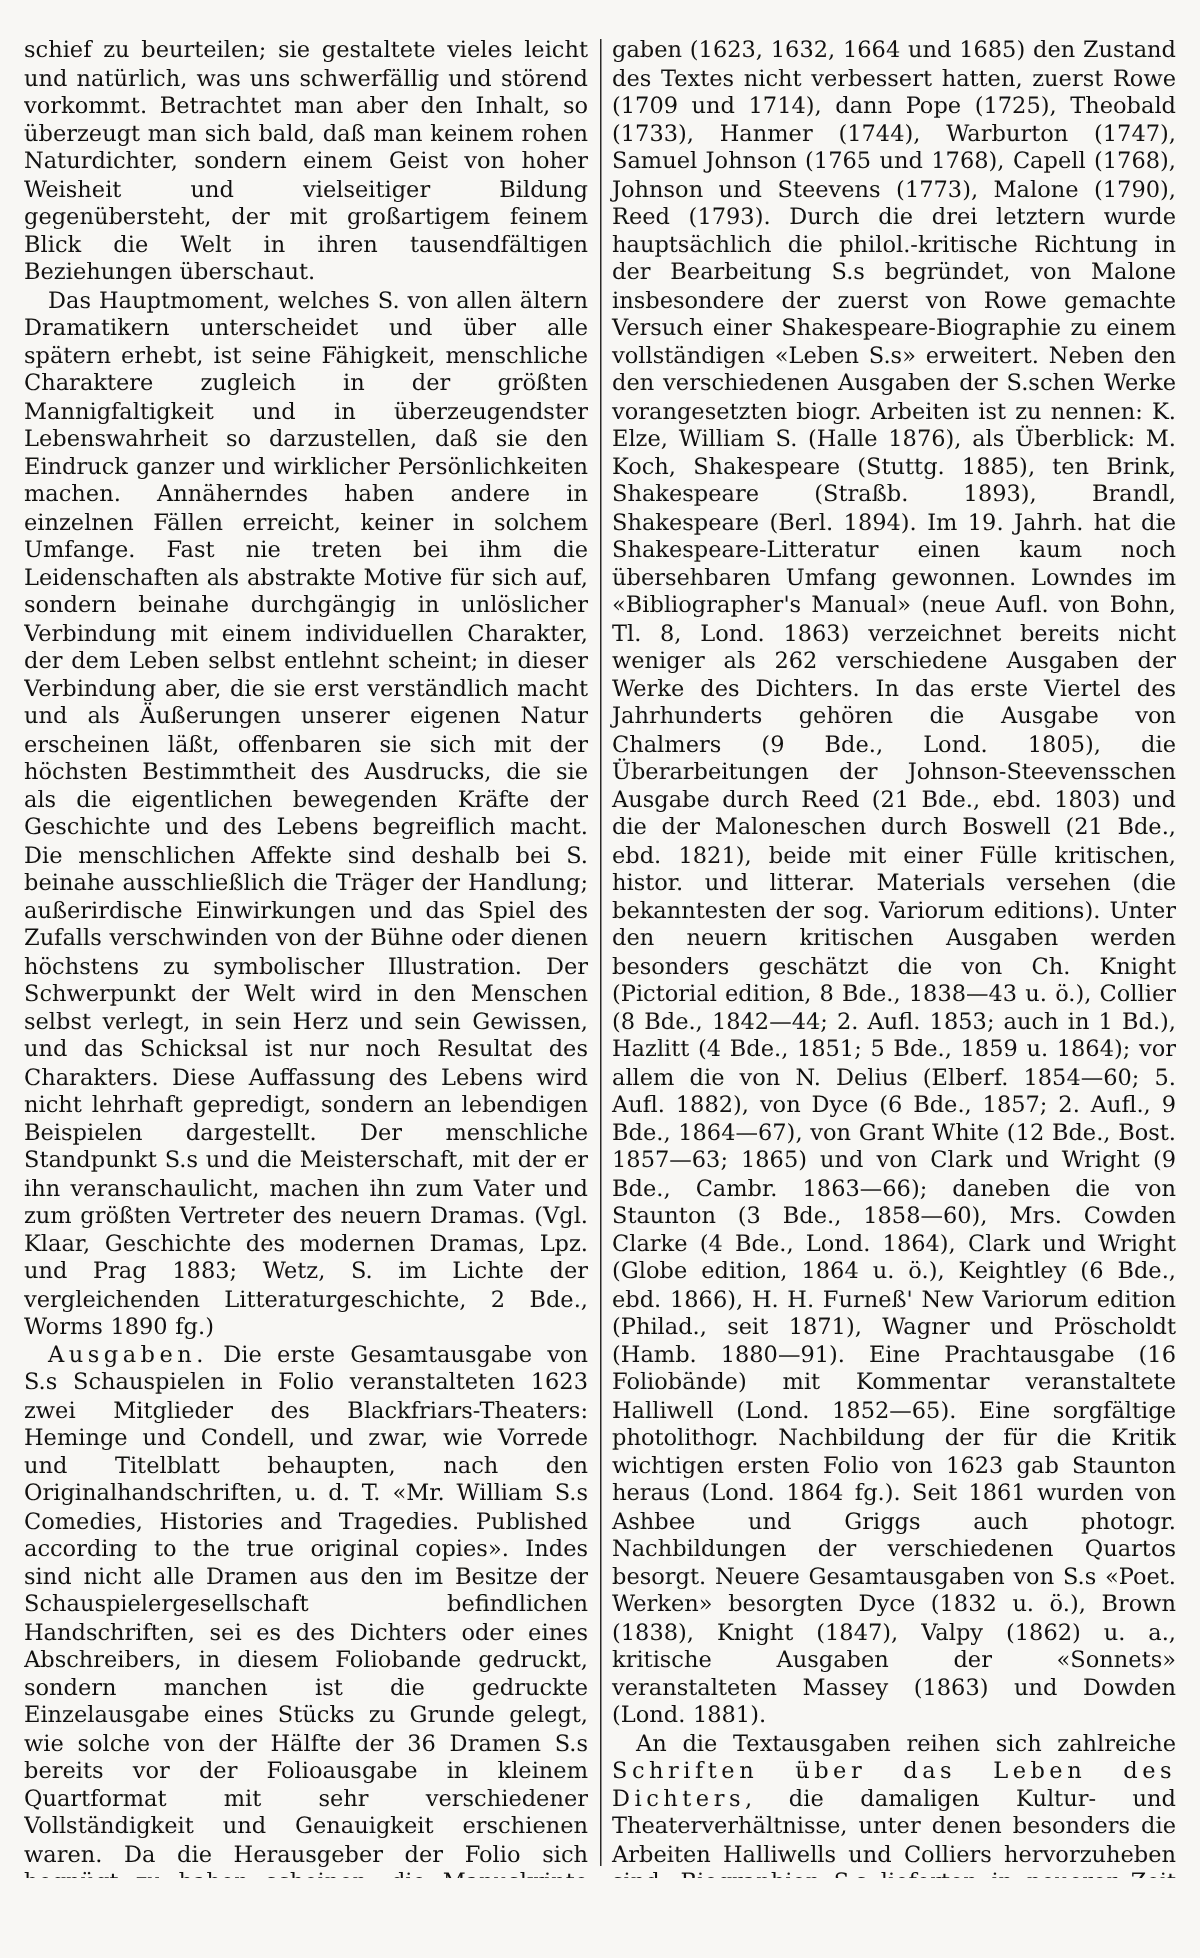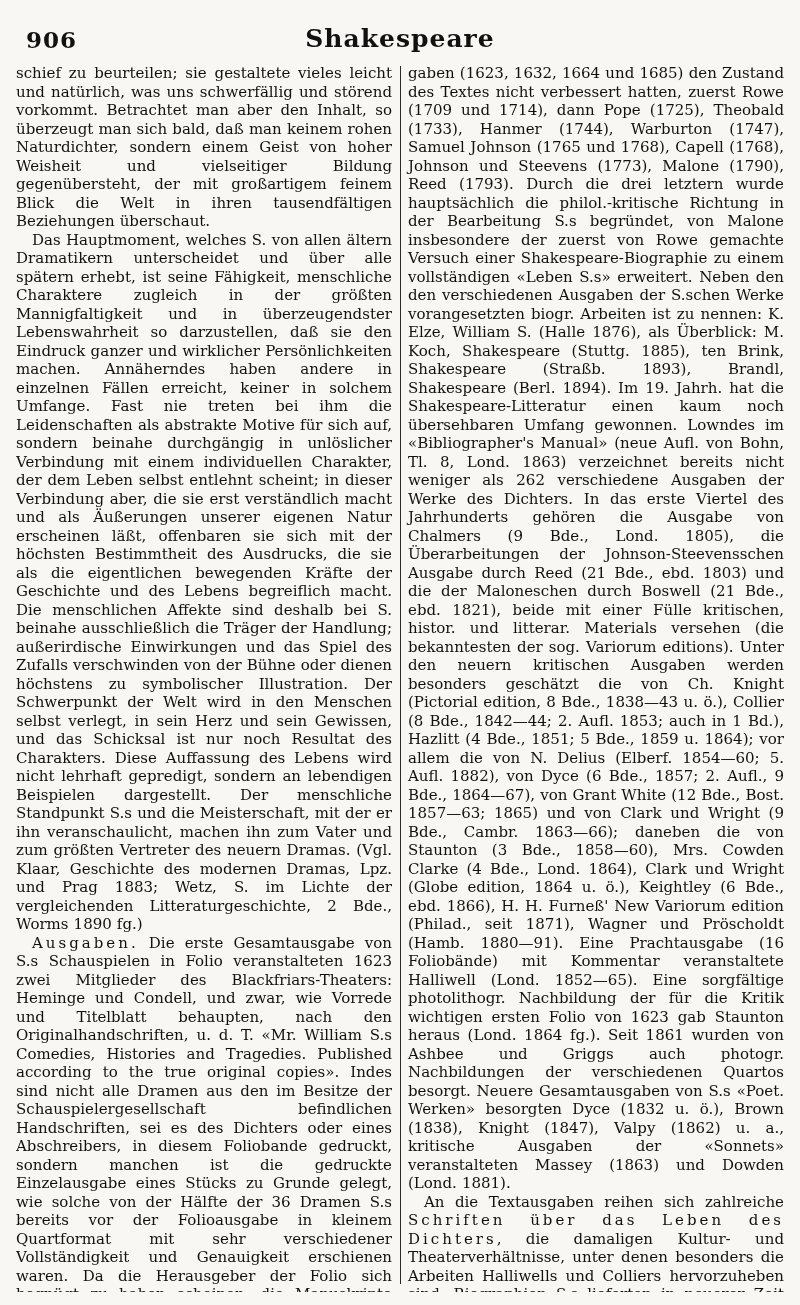--- a/index.html
+++ b/index.html
@@ -50,24 +50,20 @@
   }
   .col p { text-indent: 16px; }
   .col p.noindent { text-indent: 0; }
   .gesperrt { letter-spacing: 3px; }
 </style>
 </head>
 <body>
 
 <div class="page">
 
-  <header class="page-header">
-    <span class="pagenum">906</span>
-    <h1 class="title">Shakespeare</h1>
-  </header>
 
   <div class="columns">
 
     <div class="col">
       <p class="noindent">schief zu beurteilen; sie gestaltete vieles leicht und natürlich, was uns schwerfällig und störend vorkommt. Betrachtet man aber den Inhalt, so überzeugt man sich bald, daß man keinem rohen Naturdichter, sondern einem Geist von hoher Weisheit und vielseitiger Bildung gegenübersteht, der mit großartigem feinem Blick die Welt in ihren tausendfältigen Beziehungen überschaut.</p>
       <p>Das Hauptmoment, welches S. von allen ältern Dramatikern unterscheidet und über alle spätern erhebt, ist seine Fähigkeit, menschliche Charaktere zugleich in der größten Mannigfaltigkeit und in überzeugendster Lebenswahrheit so darzustellen, daß sie den Eindruck ganzer und wirklicher Persönlichkeiten machen. Annäherndes haben andere in einzelnen Fällen erreicht, keiner in solchem Umfange. Fast nie treten bei ihm die Leidenschaften als abstrakte Motive für sich auf, sondern beinahe durchgängig in unlöslicher Verbindung mit einem individuellen Charakter, der dem Leben selbst entlehnt scheint; in dieser Verbindung aber, die sie erst verständlich macht und als Äußerungen unserer eigenen Natur erscheinen läßt, offenbaren sie sich mit der höchsten Bestimmtheit des Ausdrucks, die sie als die eigentlichen bewegenden Kräfte der Geschichte und des Lebens begreiflich macht. Die menschlichen Affekte sind deshalb bei S. beinahe ausschließlich die Träger der Handlung; außerirdische Einwirkungen und das Spiel des Zufalls verschwinden von der Bühne oder dienen höchstens zu symbolischer Illustration. Der Schwerpunkt der Welt wird in den Menschen selbst verlegt, in sein Herz und sein Gewissen, und das Schicksal ist nur noch Resultat des Charakters. Diese Auffassung des Lebens wird nicht lehrhaft gepredigt, sondern an lebendigen Beispielen dargestellt. Der menschliche Standpunkt S.s und die Meisterschaft, mit der er ihn veranschaulicht, machen ihn zum Vater und zum größten Vertreter des neuern Dramas. (Vgl. Klaar, Geschichte des modernen Dramas, Lpz. und Prag 1883; Wetz, S. im Lichte der vergleichenden Litteraturgeschichte, 2 Bde., Worms 1890 fg.)</p>
       <p><span class="gesperrt">Ausgaben.</span><span> Die erste Gesamtausgabe von S.s Schauspielen in Folio veranstalteten 1623 zwei Mitglieder des Blackfriars-Theaters: Heminge und Condell, und zwar, wie Vorrede und Titelblatt behaupten, nach den Originalhandschriften, u. d. T. «Mr. William S.s Comedies, Histories and Tragedies. Published according to the true original copies». Indes sind nicht alle Dramen aus den im Besitze der Schauspielergesellschaft befindlichen Handschriften, sei es des Dichters oder eines Abschreibers, in diesem Foliobande gedruckt, sondern manchen ist die gedruckte Einzelausgabe eines Stücks zu Grunde gelegt, wie solche von der Hälfte der 36 Dramen S.s bereits vor der Folioausgabe in kleinem Quartformat mit sehr verschiedener Vollständigkeit und Genauigkeit erschienen waren. Da die Herausgeber der Folio sich begnügt zu haben scheinen, die Manuskripte und Einzeldrucke, ohne Rücksicht auf die Chronologie, nach den drei angegebenen Kategorien zusammenzustellen und nach flüchtiger Durchsicht in die Presse zu schicken, ohne sich um die Korrektur der Druckbogen weiter zu kümmern, so erklärt sich daraus die große Verschiedenheit in der Zuverlässigkeit der einzelnen Texte, die sämtlich der bessernden Thätigkeit späterer Herausgeber in größerm oder geringerm Maße bedurft haben und noch bedürfen. Dieser Aufgabe unterzog sich, nachdem die vier Folioaus-</span></p>
     </div>
 
     <div class="divider"></div>

